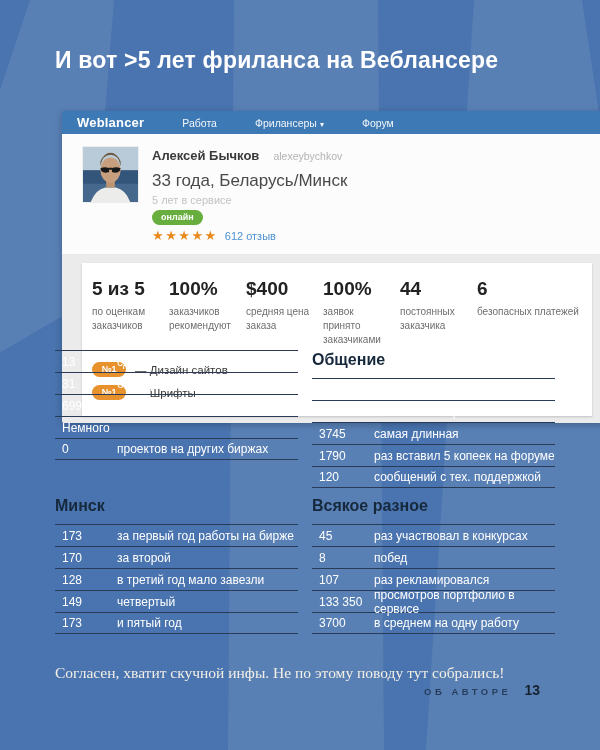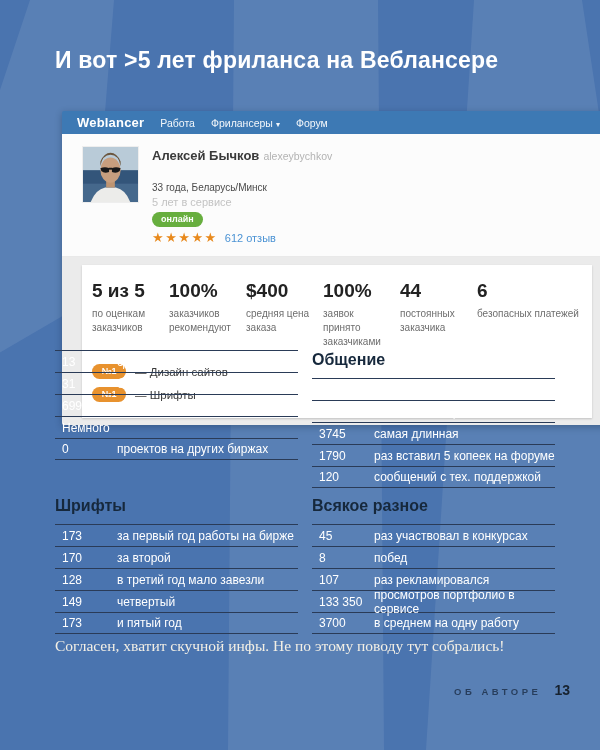--- a/index.html
+++ b/index.html
@@ -26,31 +26,31 @@
   .card {
     left:62px; top:111px; width:550px;
     box-shadow:0 2px 7px rgba(10,25,50,0.30);
     border-radius:2px; overflow:hidden;
   }
   .navbar {
     height:23px; background:#3d79b4;
     display:flex; align-items:center; padding:0 15px;
   }
   .navbar .logo { color:#fff; font-size:13px; font-weight:bold; letter-spacing:0.2px; }
-  .navbar .navlink { color:#f2f6fa; font-size:10.5px; margin-left:16px; }
+  .navbar .navlink { color:#f2f6fa; font-size:10.5px; margin-left:38px; }
   .navbar .caret { font-size:8px; margin-left:3px; }
 
   .profile {
     background:#fcfcfc; padding:12px 14px 11px 20px;
     display:flex; gap:13px; border-bottom:1px solid #e9e9e9;
   }
   .avatar { width:57px; height:57px; flex:none; border:1px solid #eee; background:#cfd9e0; }
   .p-name { font-size:13px; font-weight:bold; color:#3a3a3a;text-align:right; }
-  .p-user { font-size:10.5px; font-weight:normal; color:#b3b3b3; margin-left:4px; }
-  .p-age { font-size:10px; color:#4a4a4a; margin-top:18px; }
+  .p-user { font-size:10.5px; font-weight:normal; color:#b3b3b3; margin-left:14px; }
+  .p-age { font-size:17px; color:#4a4a4a; margin-top:7px; }
   .p-tenure { font-size:11px; color:#c3c3c3; margin-top:3px; }
   .pill-online {
     display:inline-block; margin-top:0;
     background:#67ae3e; color:#fff; font-size:9px; font-weight:bold;
     padding:2px 9px 3px; border-radius:9px;
   }
   .p-stars { margin-top:3px; display:flex; align-items:center; }
   .stars { color:#e8891c; font-size:13px; letter-spacing:1.5px; }
   .reviews { color:#4b93d4; font-size:11px; margin-left:7px; }
 
@@ -80,27 +80,27 @@
   .trow {
     display:flex; align-items:center; height:22px;
     border-top:1px solid #2a3b57;
     color:#ffffff; font-size:12px;
   }
   .trow:last-child { border-bottom:1px solid #2a3b57; }
   .trow .val { width:62px; flex:none; padding-left:7px; }
   .trow .lbl { flex:1; }
 
   .quote {
-    left:55px; top:637px; width:510px;
+    left:55px; top:664px; width:510px;
     font-family:"Liberation Serif", serif;
     font-size:15.5px; color:#f3efe5;
   }
 
   .footer {
-    top:682px; right:30px;
+    top:682px; right:60px;
     display:flex; align-items:baseline;
   }
   .footer .sec {
     font-size:9.5px; font-weight:bold; letter-spacing:3.5px;
     color:rgba(26,42,66,0.78);
   }
   .footer .num {
     font-size:14px; font-weight:bold; color:#17222f; margin-left:13px;
   }
 </style>
@@ -233,21 +233,21 @@
         <span class="val">1790</span>
         <span class="lbl">раз вставил 5 копеек на форуме</span>
       </div>
     <div class="trow">
         <span class="val">120</span>
         <span class="lbl">сообщений с тех. поддержкой</span>
       </div>
   </div>
 
   <div>
-    <div class="tbl-title">Шрифты</div>
+    <div class="tbl-title">Минск</div>
     <div class="trow">
         <span class="val">173</span>
         <span class="lbl">за первый год работы на бирже</span>
       </div>
     <div class="trow">
         <span class="val">170</span>
         <span class="lbl">за второй</span>
       </div>
     <div class="trow">
         <span class="val">128</span>

